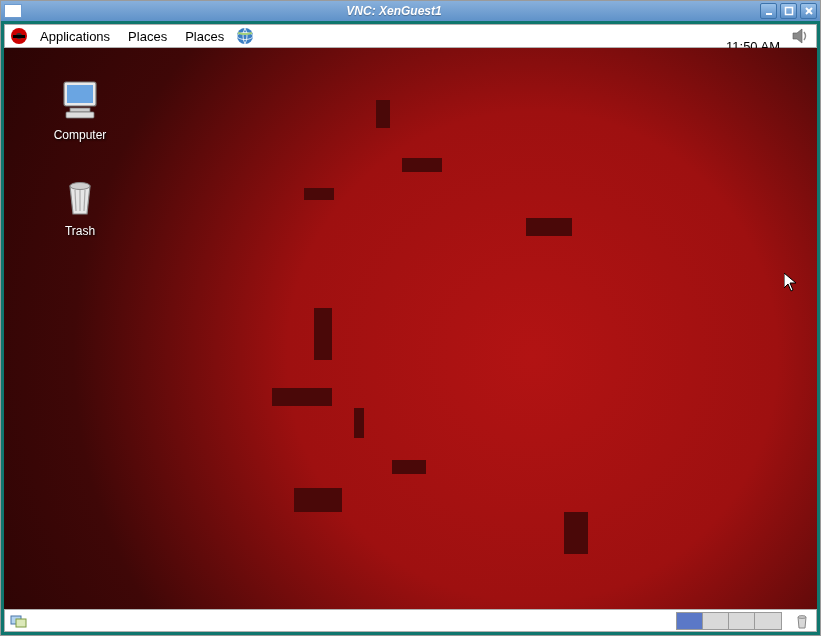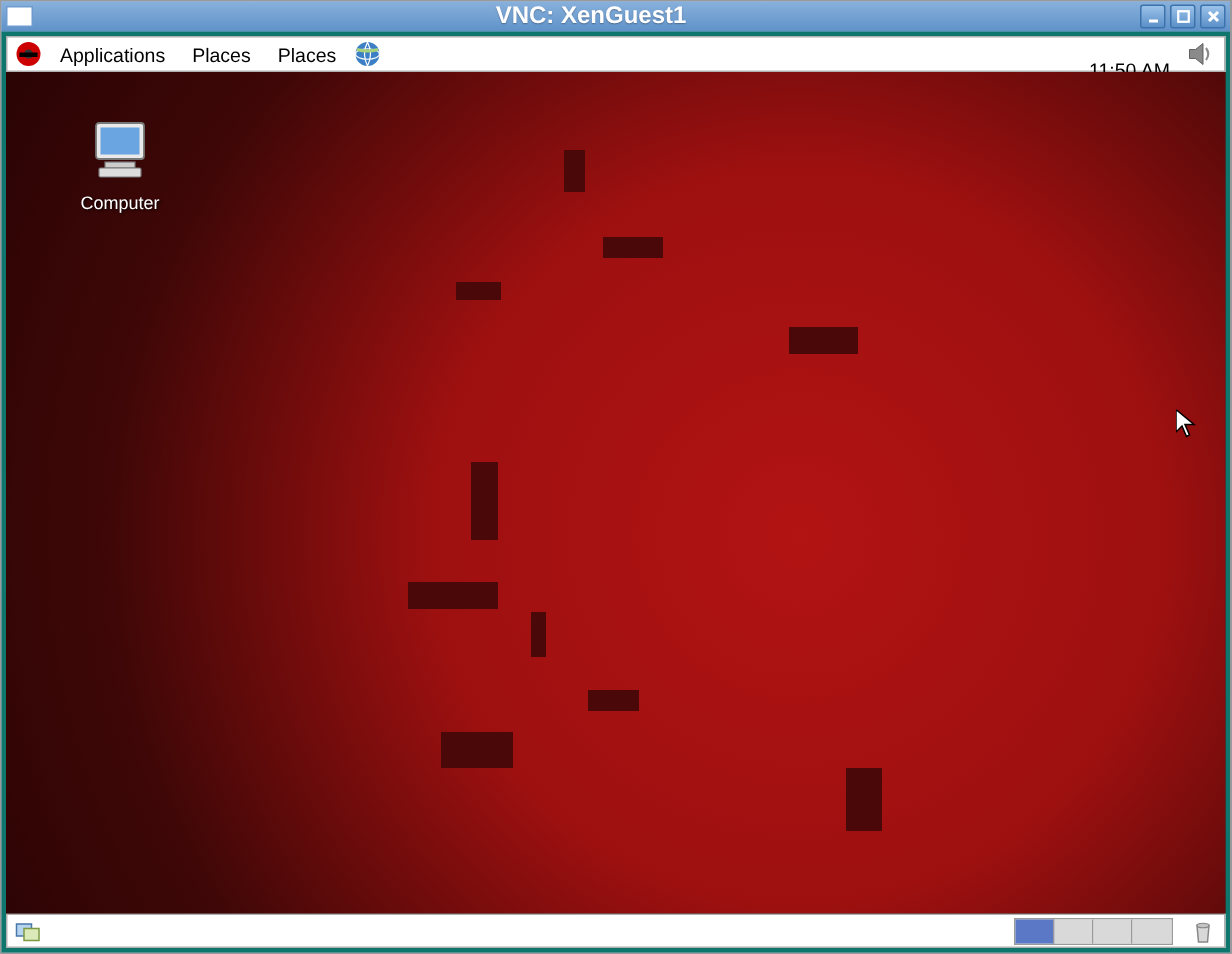--- a/index.html
+++ b/index.html
@@ -21,23 +21,24 @@
       display: flex;
       flex-direction: column;
     }
     .titlebar {
       height: 20px;
       background: linear-gradient(to bottom, #88b0db, #5f92c9);
       display: flex;
       align-items: center;
       color: #ffffff;
       font-weight: bold;
-      font-size: 16px;
+      font-size: 12px;
       text-shadow: 0 1px 1px rgba(0,0,0,0.3);
       padding: 0 3px;
+      font-style: italic;
     }
     .titlebar .win-icon-slot {
       width: 18px; height: 14px;
       background: #fff;
       border: 1px solid #6d9bd0;
       margin-right: 6px;
     }
     .titlebar .title { flex: 1; text-align: center; }
     .win-controls { display: flex; gap: 3px; }
     .win-btn {
@@ -252,20 +253,32 @@
           <span class="ic">
             <svg viewBox="0 0 48 48">
                 <rect x="8" y="6" width="32" height="24" rx="2" fill="#e9e9e9" stroke="#777" stroke-width="1.2"></rect>
                 <rect x="11" y="9" width="26" height="18" fill="#6aa5e2"></rect>
                 <rect x="14" y="32" width="20" height="4" fill="#ccc" stroke="#777" stroke-width="0.8"></rect>
                 <rect x="10" y="36" width="28" height="6" rx="1" fill="#ddd" stroke="#777" stroke-width="0.8"></rect>
               </svg>
           </span>
           <span class="lbl">Computer</span>
         </div>
+        <div class="di">
+          <span class="ic">
+            <svg viewBox="0 0 48 48">
+                <path d="M14 14 L34 14 L31 42 L17 42 Z" fill="#e6e6e6" stroke="#888" stroke-width="1.2"></path>
+                <ellipse cx="24" cy="14" rx="10" ry="3.5" fill="#cfcfcf" stroke="#888" stroke-width="1"></ellipse>
+                <line x1="19" y1="18" x2="20" y2="39" stroke="#aaa" stroke-width="1.2"></line>
+                <line x1="24" y1="18" x2="24" y2="39" stroke="#aaa" stroke-width="1.2"></line>
+                <line x1="29" y1="18" x2="28" y2="39" stroke="#aaa" stroke-width="1.2"></line>
+              </svg>
+          </span>
+          <span class="lbl">Trash</span>
+        </div>
       </div>
 
       <svg class="cursor" viewBox="0 0 14 20" style="left:780px; top:225px;">
         <path d="M0 0 L0 15 L4 11 L7 18 L9 17 L6 10 L12 10 Z" fill="#fff" stroke="#000" stroke-width="1"></path>
       </svg>
     </div>
 
     <div class="bottom-panel">
       <span class="show-desktop">
         <svg viewBox="0 0 20 20">

